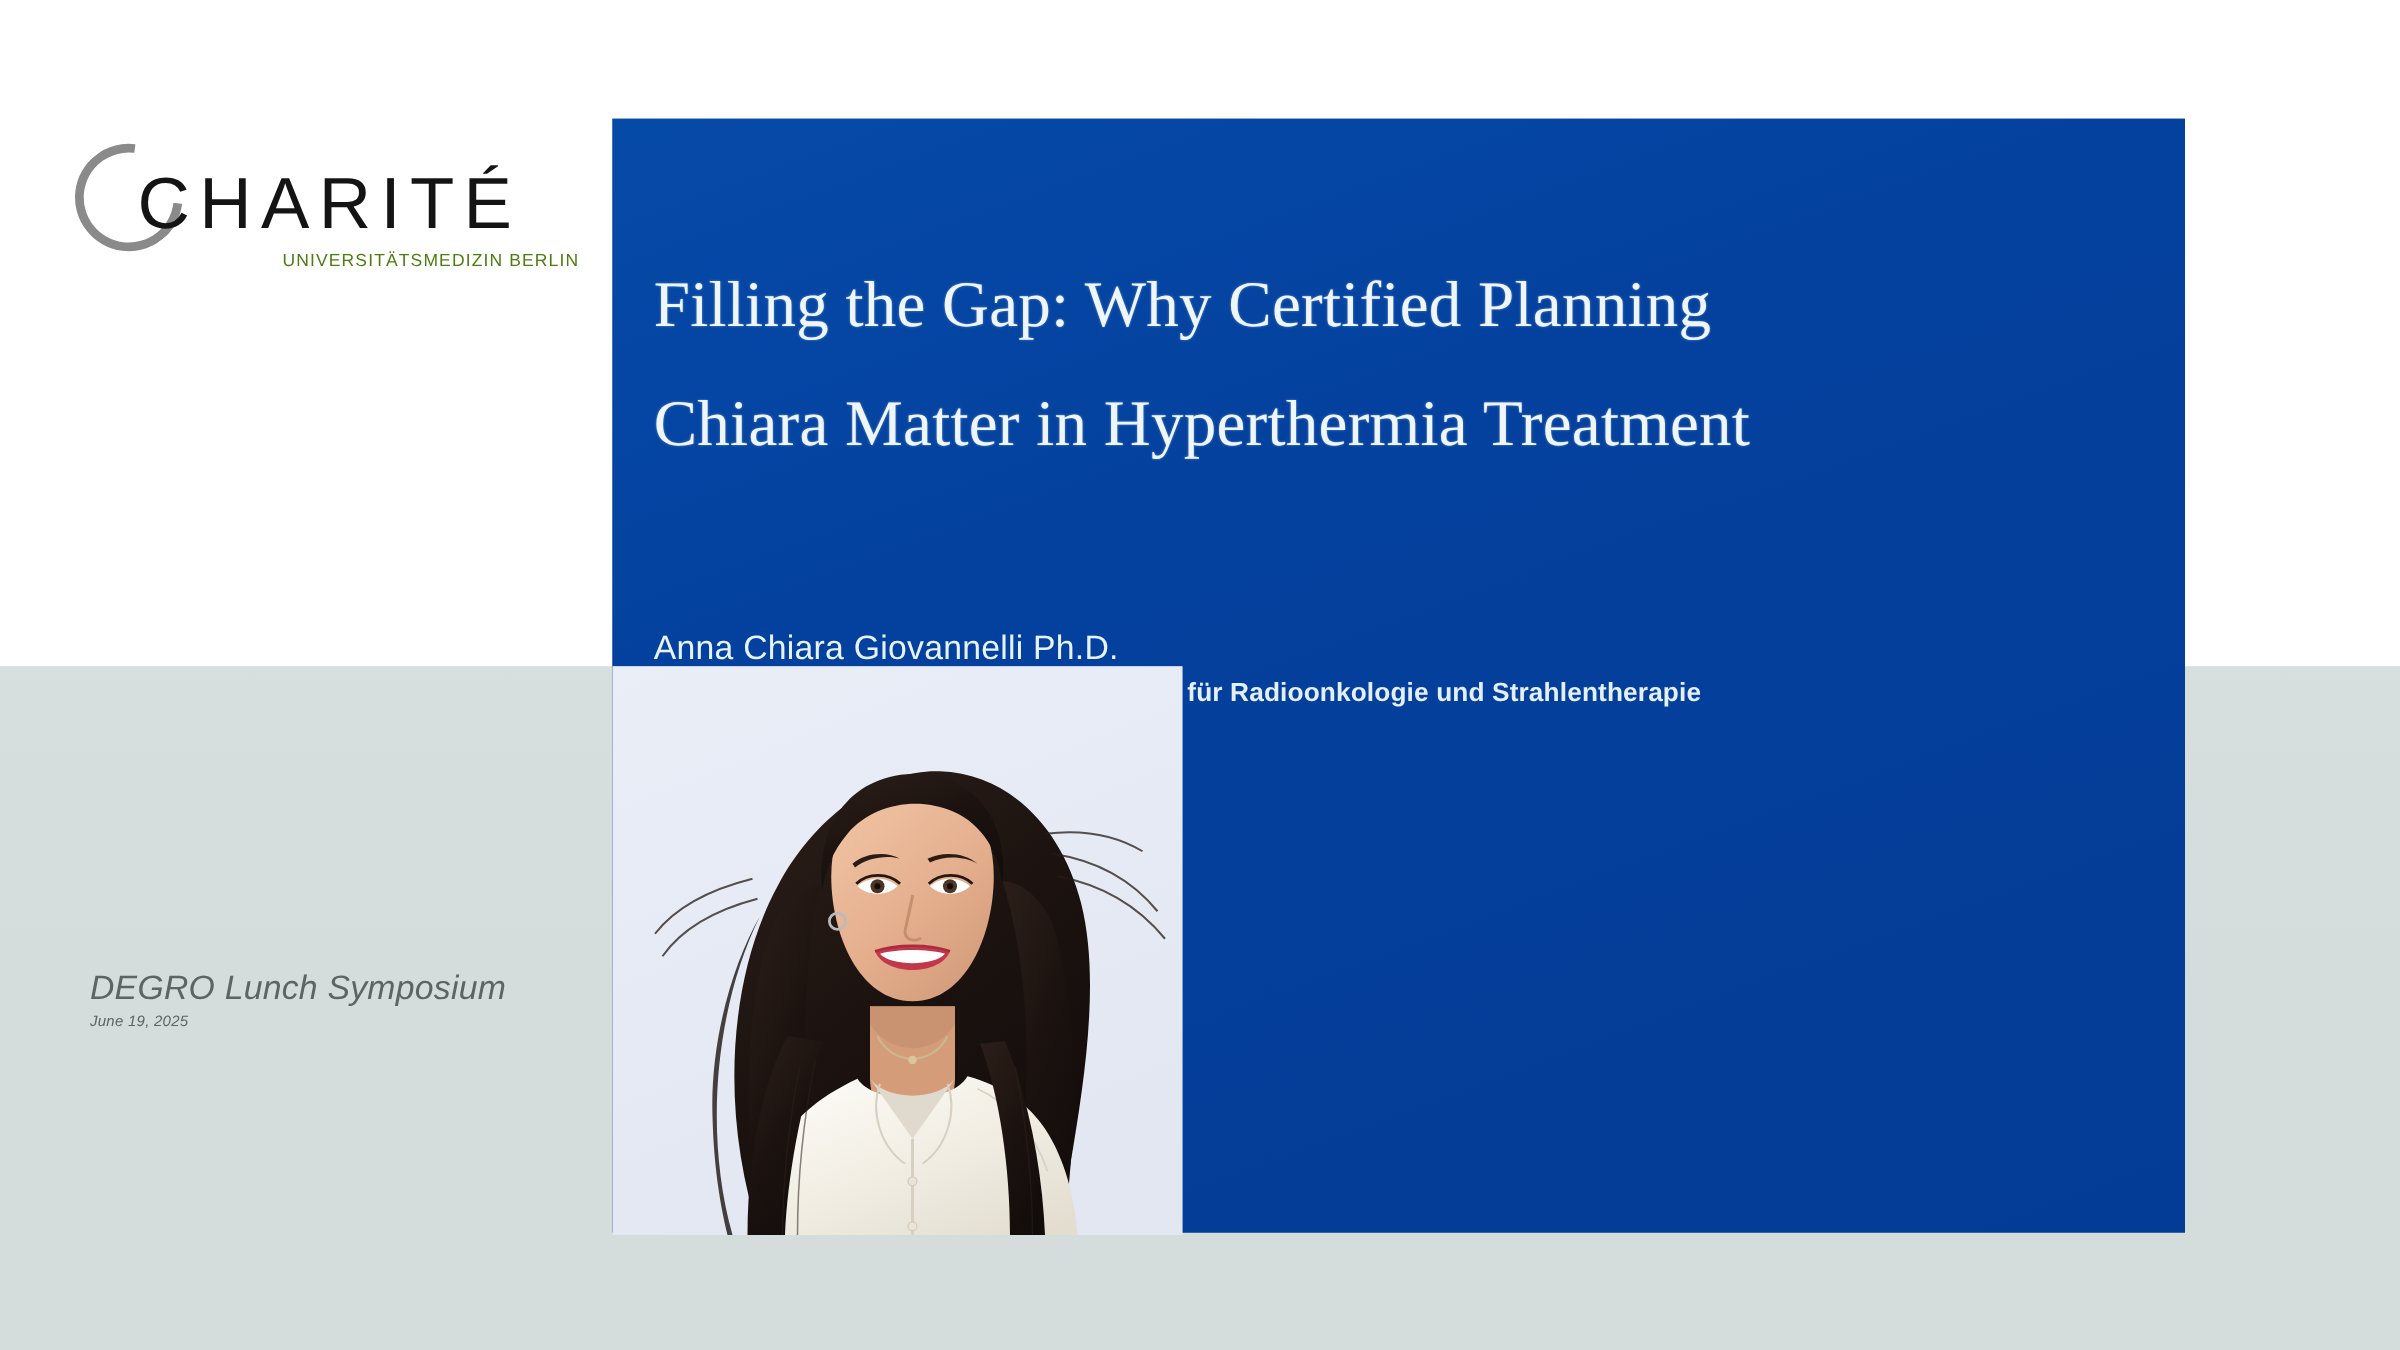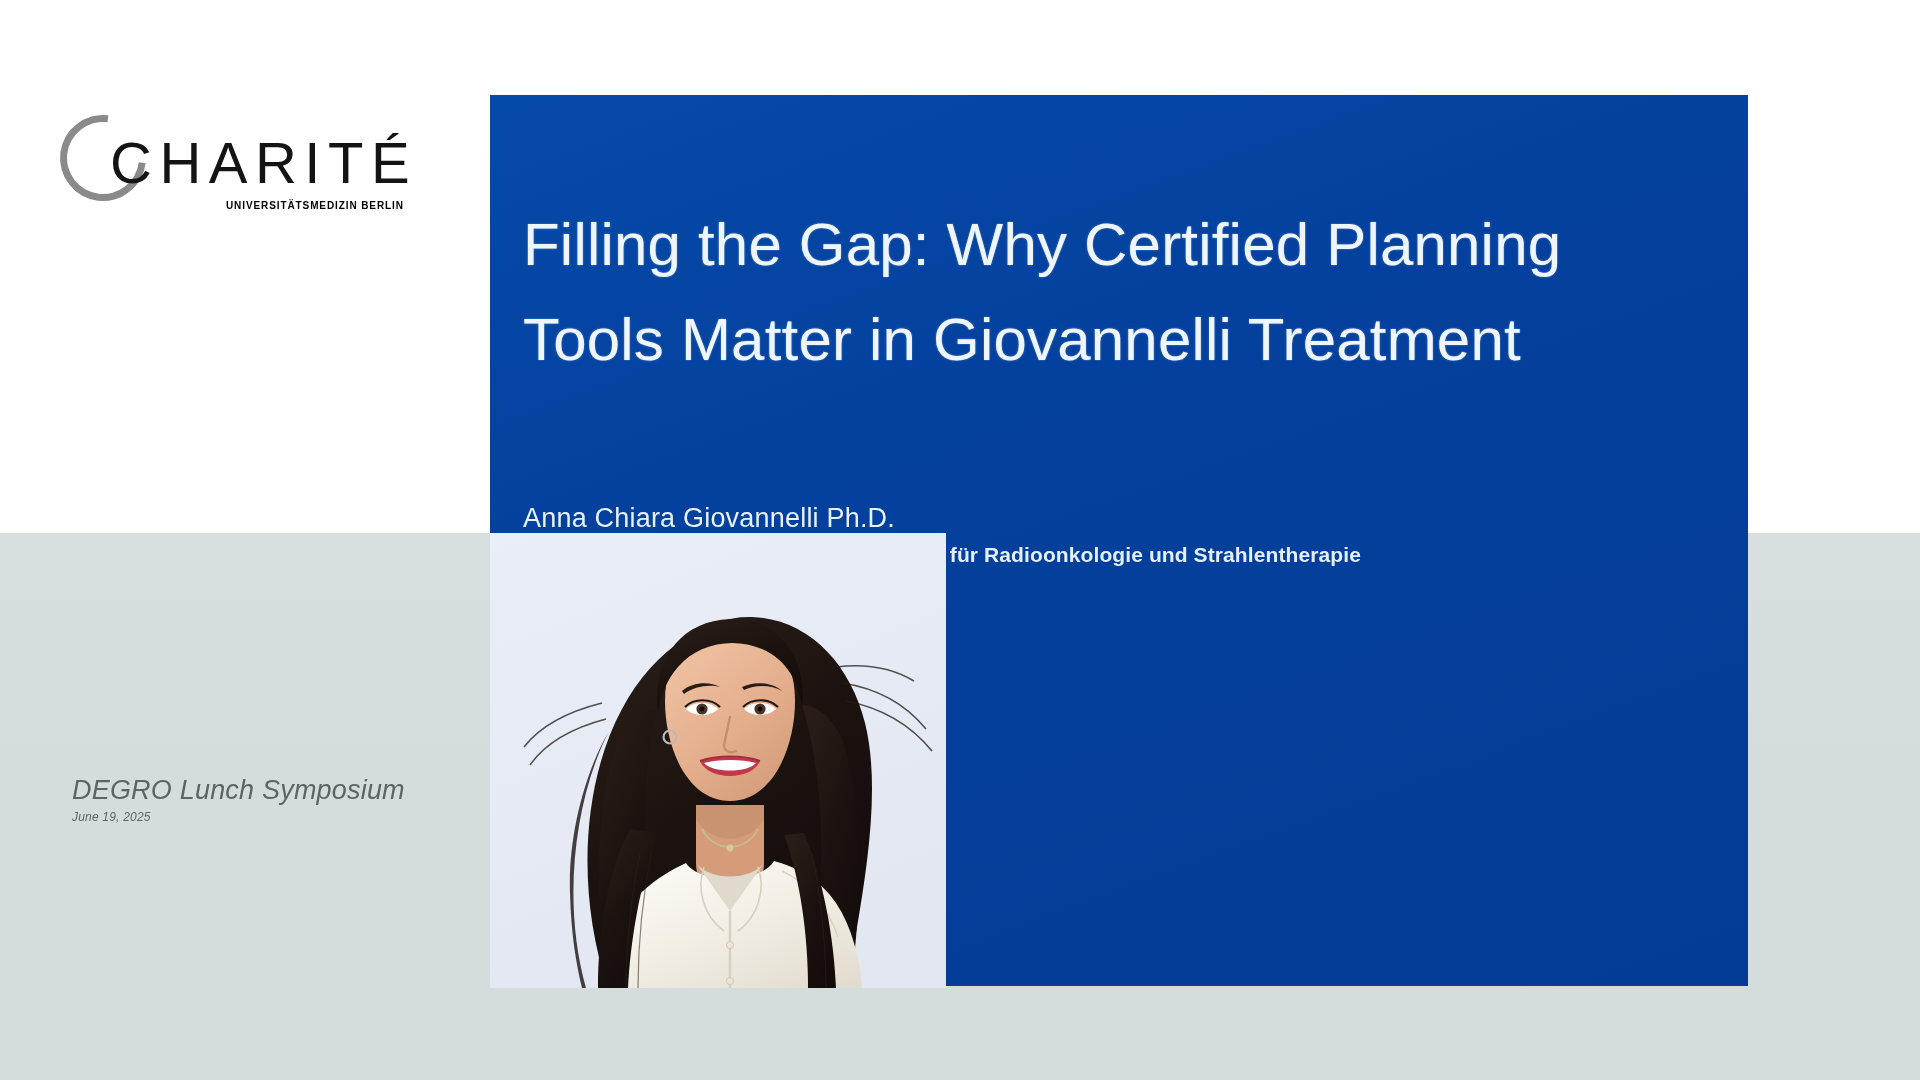--- a/index.html
+++ b/index.html
@@ -71,24 +71,24 @@
     letter-spacing: 7.5px;
     color: #141414;
     line-height: 1;
     white-space: nowrap;
   }
   .logo-sub {
     position: absolute;
     left: 176px;
     top: 85px;
     font-family: "Liberation Sans", sans-serif;
-    font-size: 10px;
-    font-weight: 700;
+    font-size: 14px;
+    font-weight: 400;
     letter-spacing: 0.9px;
-    color: #000000;
+    color: #4d7c0f;
     white-space: nowrap;
   }
 
   
   .blue-panel {
     position: absolute;
     left: 490px;
     top: 95px;
     width: 1258px;
     height: 891px;
@@ -96,22 +96,22 @@
     background-image: linear-gradient(160deg, #064aa8 0%, #04409d 38%, #033c96 100%);
     overflow: hidden;
   }
   .blue-panel .title-wrap {
     position: absolute;
     left: 33px;
     top: 102px;
     width: 1190px;
   }
   .slide-title {
-    font-family: Liberation Sans, sans-serif;
-    font-size: 60px;
+    font-family: Liberation Serif, serif;
+    font-size: 52px;
     font-weight: 400;
     line-height: 95px;
     color: #eef6fb;
     letter-spacing: 0.2px;
     text-shadow: 0 0 2px rgba(220,240,255,0.45);
     margin: 0;
   }
   .author-wrap {
     position: absolute;
     left: 33px;
@@ -188,21 +188,21 @@
 
   <div class="logo-block">
     <div class="logo-ring"></div>
     <div class="logo-wordmark">CHARITÉ</div>
     <div class="logo-sub">UNIVERSITÄTSMEDIZIN BERLIN</div>
   </div>
 
   <div class="blue-panel">
     <div class="title-wrap">
       <div class="slide-title">Filling the Gap: Why Certified Planning</div>
-      <div class="slide-title">Tools Matter in Giovannelli Treatment</div>
+      <div class="slide-title">Chiara Matter in Hyperthermia Treatment</div>
     </div>
     <div class="author-wrap">
       <div class="author-name">Anna Chiara Giovannelli Ph.D.</div>
       <div class="author-affil">Charité Universitätsmedizin, Berlin, Klinik für Radioonkologie und Strahlentherapie</div>
     </div>
   </div>
 
   <div class="portrait">
     <svg width="456" height="455" viewBox="0 0 456 455">
       <defs>

